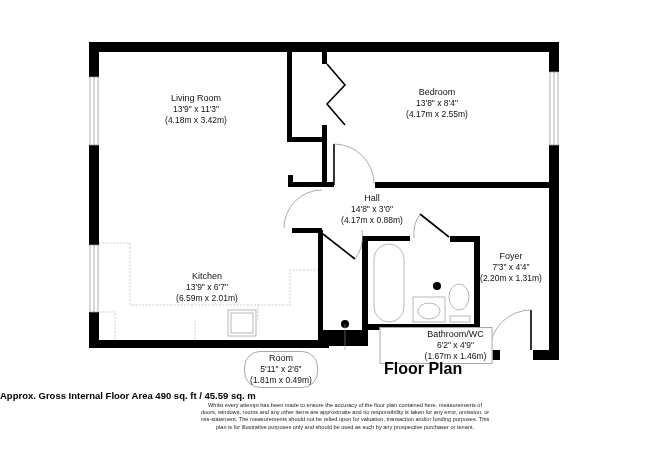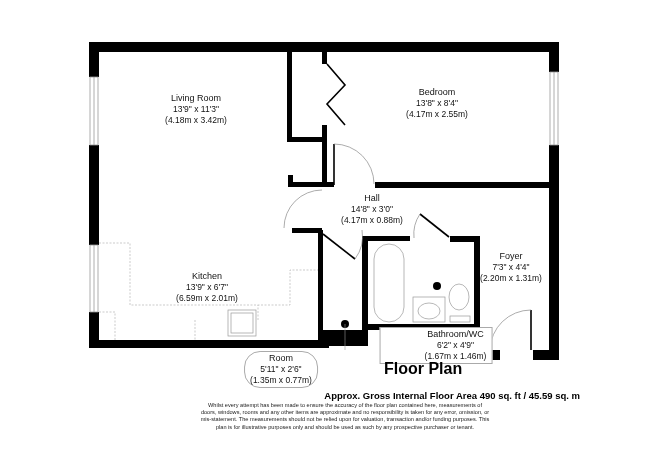--- a/index.html
+++ b/index.html
@@ -2,21 +2,21 @@
 <html><head>
 <meta charset="utf-8">
 <style>
   html, body { margin:0; padding:0; background:#ffffff; }
   body { width:650px; height:459px; position:relative; overflow:hidden; font-family:"Liberation Sans", sans-serif; color:#000; }
   svg.plan { position:absolute; left:0; top:0; }
   .label { position:absolute; text-align:center; font-size:8.5px; line-height:11px; color:#111; transform:translateX(-50%); white-space:nowrap; }
   .label .name { font-weight:normal; font-size:9px; }
   .boxed { border:1px solid #aaa; background:#fff; padding:1px 5px; }
   .fp-title { position:absolute; left:352px; top:360px; font-weight:bold; font-size:16px;margin-left:32px; }
-  .area { position:absolute; left:0; width:580px; top:390px; text-align:right; font-weight:bold; font-size:9.5px; }
+  .area { position:absolute; left:0; width:580px; top:390px; text-align:left; font-weight:bold; font-size:9.5px; }
   .disclaimer { position:absolute; left:200px; width:290px; top:402px; text-align:center; font-size:5.6px; line-height:7.2px; color:#222; }
 </style>
 </head>
 <body>
 
 <svg class="plan" width="650" height="459" viewBox="0 0 650 459">
 
   <g fill="#000">
 
     <rect x="89" y="42" width="470" height="10"></rect>
@@ -138,18 +138,18 @@
 
 <div class="label boxed" style="left:436px; top:327px;padding-left:44px;">
   <div class="name">Bathroom/WC</div>
   <div>6'2" x 4'9"</div>
   <div>(1.67m x 1.46m)</div>
 </div>
 
 <div class="label boxed" style="left:281px; top:351px;border-radius:16px;">
   <div class="name">Room</div>
   <div>5'11" x 2'6"</div>
-  <div>(1.35m x 0.77m)</div>
+  <div>(1.81m x 0.49m)</div>
 </div>
 
 <div class="fp-title">Floor Plan</div>
 <div class="area">Approx. Gross Internal Floor Area 490 sq. ft / 45.59 sq. m</div>
 <div class="disclaimer">Whilst every attempt has been made to ensure the accuracy of the floor plan contained here, measurements of doors, windows, rooms and any other items are approximate and no responsibility is taken for any error, omission, or mis-statement. The measurements should not be relied upon for valuation, transaction and/or funding purposes. This plan is for illustrative purposes only and should be used as such by any prospective purchaser or tenant.</div>
 
 </body></html>

